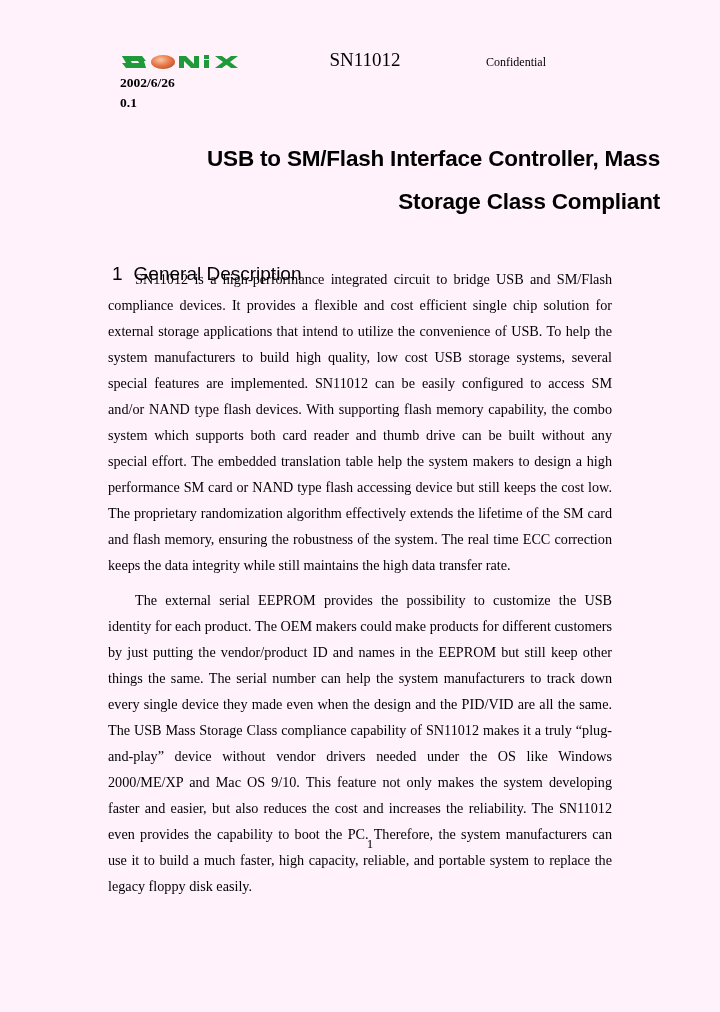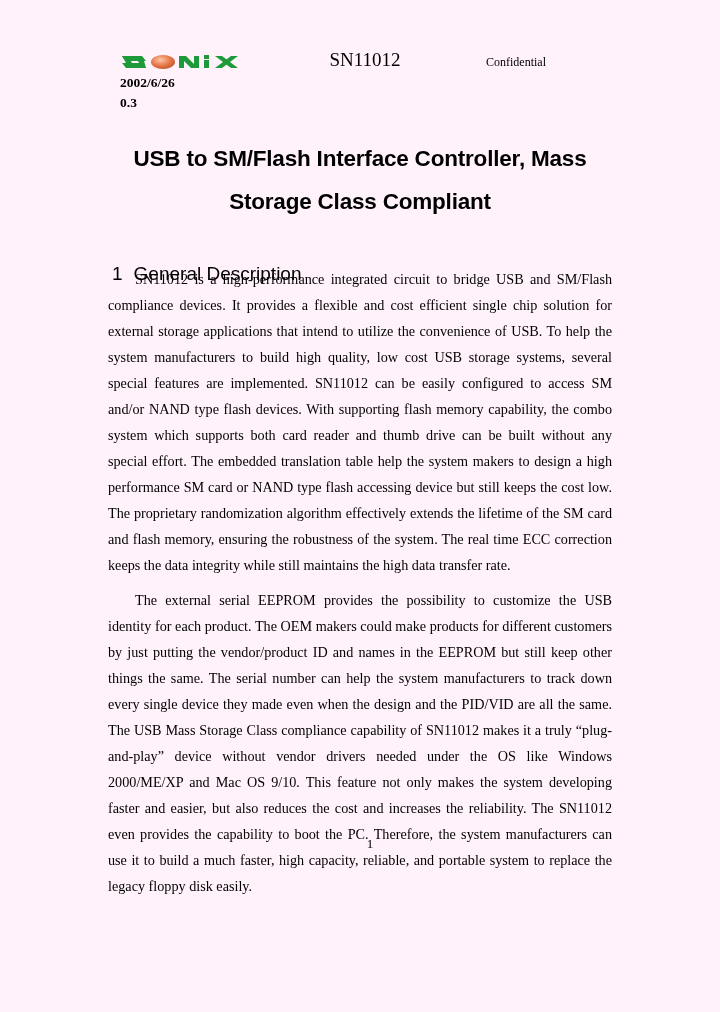--- a/index.html
+++ b/index.html
@@ -22,21 +22,21 @@
     left: 465px; top: 55px;
     font-family: "Liberation Serif", serif; font-size: 12px; margin-left: 21px;
   }
   .meta {
     left: 120px;
     font-family: "Liberation Serif", serif; font-size: 13.5px; font-weight: bold;
   }
   .date { top: 75px; }
   .version { top: 95px; }
   .title {
-    left: 60px; width: 600px; text-align: center;
+    left: 60px; width: 600px; text-align: right;
     font-family: "Liberation Sans", sans-serif; font-weight: bold; font-size: 22.5px;
     letter-spacing: -0.2px;
   }
   .title1 { top: 146px; }
   .title2 { top: 189px; }
   .section-heading {
     left: 112px; top: 235px;
     font-family: "Liberation Sans", sans-serif; font-size: 19px; margin-top: 28px;
   }
   .section-heading .num { margin-right: 11px; }
@@ -83,21 +83,21 @@
     <rect x="82" y="7" width="5" height="8" fill="#1E9A3A"></rect>
 
     <polygon points="93,3 100,3 116,15 109,15" fill="#1E9A3A"></polygon>
     <polygon points="109,3 116,3 100,15 93,15" fill="#1E9A3A"></polygon>
   </svg>
 </div>
 
 <div class="abs doc-id">SN11012</div>
 <div class="abs confidential">Confidential</div>
 <div class="abs meta date">2002/6/26</div>
-<div class="abs meta version">0.3</div>
+<div class="abs meta version">0.1</div>
 
 <div class="abs title title1">USB to SM/Flash Interface Controller, Mass</div>
 <div class="abs title title2">Storage Class Compliant</div>
 
 <div class="abs section-heading">
   <span class="num">1</span><span>General Description</span>
 </div>
 
 <p class="abs para p1">SN11012 is a high-performance integrated circuit to bridge USB and SM/Flash compliance devices. It provides a flexible and cost efficient single chip solution for external storage applications that intend to utilize the convenience of USB. To help the system manufacturers to build high quality, low cost USB storage systems, several special features are implemented. SN11012 can be easily configured to access SM and/or NAND type flash devices. With supporting flash memory capability, the combo system which supports both card reader and thumb drive can be built without any special effort. The embedded translation table help the system makers to design a high performance SM card or NAND type flash accessing device but still keeps the cost low. The proprietary randomization algorithm effectively extends the lifetime of the SM card and flash memory, ensuring the robustness of the system. The real time ECC correction keeps the data integrity while still maintains the high data transfer rate.</p>
 <p class="abs para p2">The external serial EEPROM provides the possibility to customize the USB identity for each product. The OEM makers could make products for different customers by just putting the vendor/product ID and names in the EEPROM but still keep other things the same. The serial number can help the system manufacturers to track down every single device they made even when the design and the PID/VID are all the same. The USB Mass Storage Class compliance capability of SN11012 makes it a truly “plug-and-play” device without vendor drivers needed under the OS like Windows 2000/ME/XP and Mac OS 9/10. This feature not only makes the system developing faster and easier, but also reduces the cost and increases the reliability. The SN11012 even provides the capability to boot the PC. Therefore, the system manufacturers can use it to build a much faster, high capacity, reliable, and portable system to replace the legacy floppy disk easily.</p>

